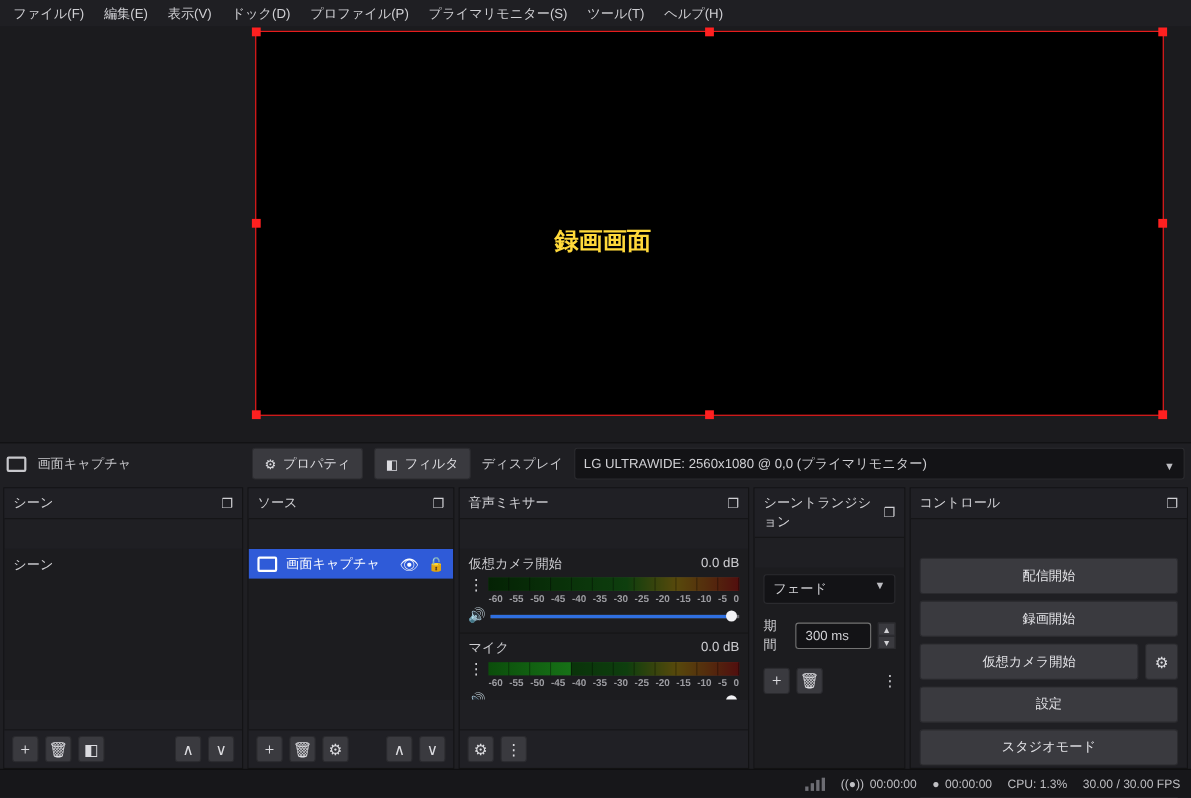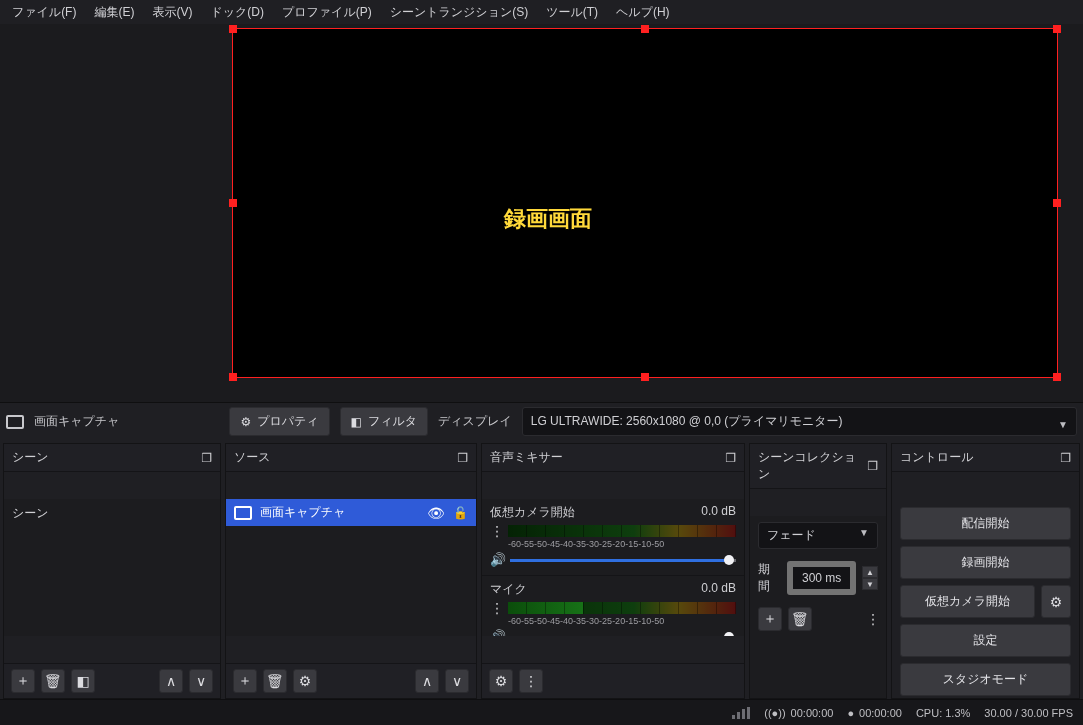--- a/index.html
+++ b/index.html
@@ -33,30 +33,30 @@
   .eye{color:#fff;font-size:14px;}
   .lock{color:#9b9ba0;font-size:12px;}
   .mixer-ch{padding:5px 8px 8px 8px;border-bottom:1px solid #141417;}
   .mixer-top{display:flex;justify-content:space-between;color:#cfcfd3;margin-bottom:4px;}
   .mixer-row{display:flex;align-items:center;gap:6px;}
   .vdots{width:12px;color:#cfcfd3;cursor:pointer;text-align:center;line-height:10px;font-size:14px;}
   .meter{flex:1;height:12px;position:relative;background:linear-gradient(to right,#0b4d0b 0%,#1f8a1f 55%,#c2a21b 75%,#b42020 100%);}
   .meter .dark{position:absolute;top:0;bottom:0;right:0;background:rgba(0,0,0,0.55);}
   .meter .blocks{position:absolute;inset:0;display:flex;}
   .meter .blocks span{flex:1;border-right:1px solid rgba(0,0,0,.35);}
-  .scale{display:flex;font-size:9px;color:#9d9da2;margin:2px 0 3px 18px;}
+  .scale{display:flex;justify-content:space-between;font-size:9px;color:#9d9da2;margin:2px 0 3px 18px;font-weight:bold;}
   .slider-row{display:flex;align-items:center;gap:6px;}
   .spk{color:#e2e2e6;font-size:13px;width:14px;text-align:center;}
   .slider{flex:1;height:14px;position:relative;}
   .slider .track{position:absolute;top:6px;left:0;right:0;height:3px;background:#6a6a70;}
   .slider .fill{position:absolute;top:6px;left:0;height:3px;background:#2f6fe0;}
   .slider .thumb{position:absolute;top:2px;width:10px;height:10px;border-radius:50%;background:#f2f2f5;}
   .trans-row{display:flex;gap:6px;padding:6px 8px;align-items:center;}
   .select{flex:1;background:#131316;border:1px solid #2b2b2f;padding:4px 8px;border-radius:3px;display:flex;justify-content:space-between;cursor:pointer;}
-  .spin{width:70px;background:#131316;border:6px solid #737373;padding:4px 8px;border-radius:3px;text-align:center;}
+  .spin{width:70px;background:#131316;border:1px solid #737373;padding:4px 8px;border-radius:3px;}
   .spinbtns{display:flex;flex-direction:column;}
   .spinbtns .sb{width:16px;height:12px;background:#3a3a3f;border:1px solid #2b2b2f;font-size:8px;display:flex;align-items:center;justify-content:center;cursor:pointer;}
   .ctrl-body{display:flex;flex-direction:column;gap:6px;padding:8px;}
   .ctrl-btn{background:#3a3a3f;border:1px solid #2b2b2f;color:#e3e3e7;padding:7px 0;text-align:center;border-radius:3px;cursor:pointer;}
   .ctrl-row{display:flex;gap:6px;}
   .ctrl-row .ctrl-btn{flex:1;}
   .statusbar{height:26px;background:#17171a;border-top:1px solid #0e0e10;display:flex;align-items:center;justify-content:flex-end;gap:14px;padding:0 10px;color:#bfbfc3;font-size:11px;}
   .bars{display:flex;align-items:flex-end;gap:2px;height:12px;}
   .bars span{width:3px;background:#6d6d73;}
   .popout{cursor:pointer;font-size:12px;color:#cfcfd3;}
@@ -65,21 +65,21 @@
 </style>
 </head>
 <body>
 
 <div class="menubar">
   <div class="item">ファイル(F)</div>
   <div class="item">編集(E)</div>
   <div class="item">表示(V)</div>
   <div class="item">ドック(D)</div>
   <div class="item">プロファイル(P)</div>
-  <div class="item">シーントランジション(S)</div>
+  <div class="item">プライマリモニター(S)</div>
   <div class="item">ツール(T)</div>
   <div class="item">ヘルプ(H)</div>
 </div>
 
 <div class="preview-area">
   <div class="stripes"></div>
   <div class="preview-canvas"></div>
   <div class="bbox">
     <div class="handle h-tl"></div>
     <div class="handle h-tm"></div>
@@ -125,21 +125,21 @@
     <div class="dock-foot">
       <div class="iconbtn">＋</div>
       <div class="iconbtn">🗑</div>
       <div class="iconbtn">◧</div>
       <div class="flex-spacer"></div>
       <div class="iconbtn">∧</div>
       <div class="iconbtn">∨</div>
     </div>
   </div>
 
-  <div class="dock" style="width:252px">
+  <div class="dock" style="width:188px">
     <div class="dock-head">
       <span>ソース</span>
       <span class="popout">❐</span>
     </div>
     <div class="dock-body">
       <div class="src-row selected">
         <span class="src-icon" style="border-color:#fff"></span>
         <span>画面キャプチャ</span>
         <span class="flex-spacer"></span>
         <span class="eye">👁</span>
@@ -264,21 +264,21 @@
       </div>
     </div>
     <div class="dock-foot">
       <div class="iconbtn">⚙</div>
       <div class="iconbtn">⋮</div>
     </div>
   </div>
 
   <div class="dock" style="width:138px">
     <div class="dock-head">
-      <span>シーンコレクション</span>
+      <span>シーントランジション</span>
       <span class="popout">❐</span>
     </div>
     <div class="dock-body" style="overflow:visible">
       <div class="trans-row">
         <div class="select">
           <span>フェード</span>
           <span class="chev">▼</span>
         </div>
       </div>
       <div class="trans-row">

